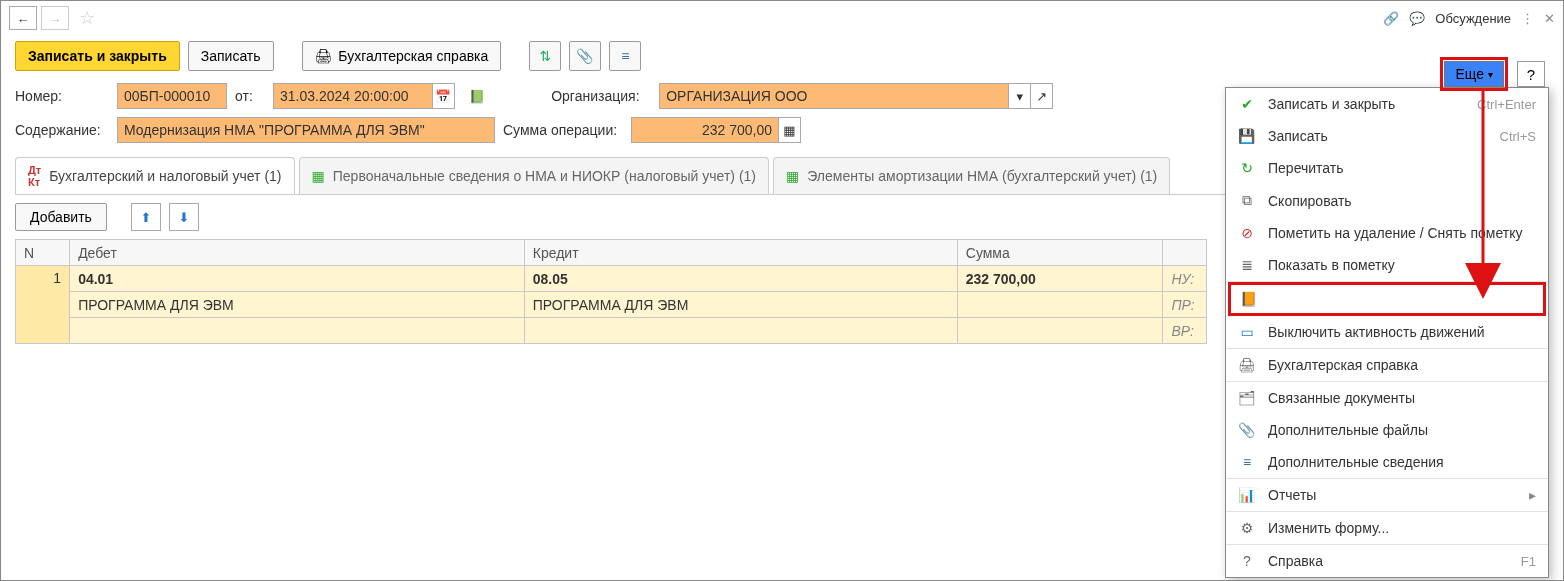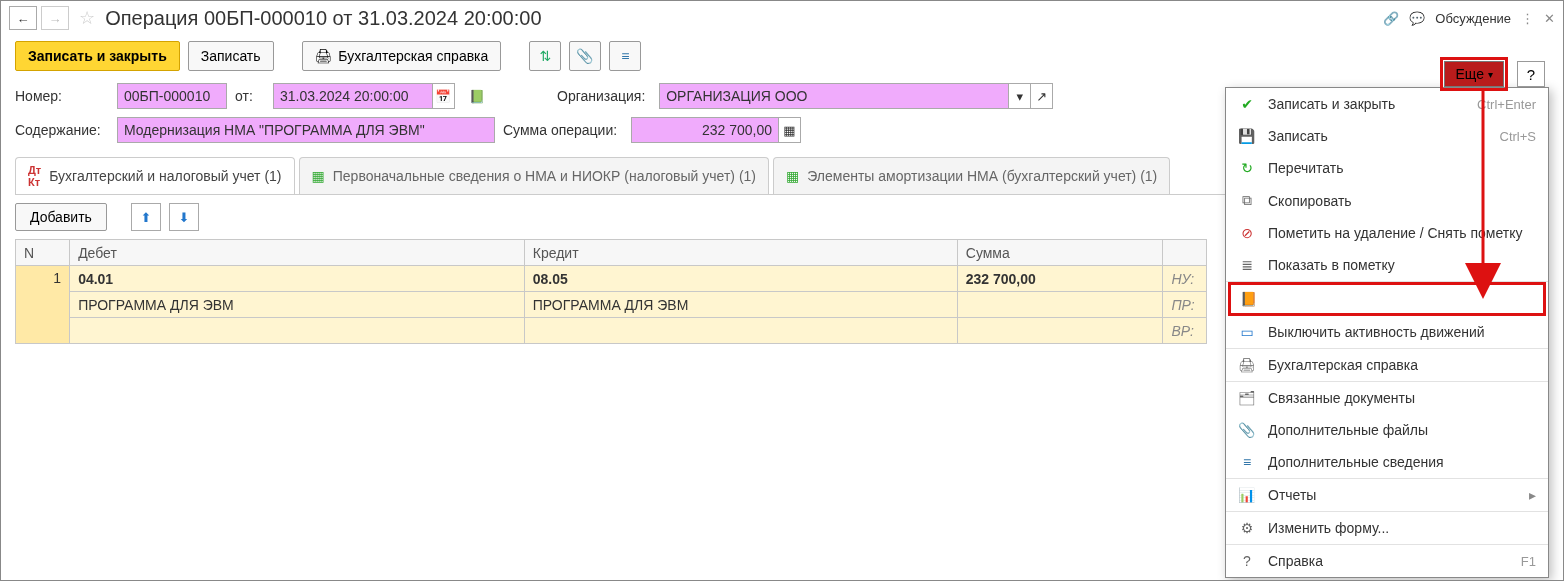--- a/index.html
+++ b/index.html
@@ -57,21 +57,21 @@
     font-weight: bold;
   }
   .btn.icon-only { width:32px; justify-content:center; padding:0;}
   .toolbar-gap { width: 12px; }
   .form-row {
     display:flex; align-items:center; padding: 4px 14px; gap: 8px;
   }
   .lbl { min-width: 94px; font-size:14px;}
   .input {
     height: 26px; border:1px solid #aaa; padding: 0 6px;
-    background:#f0abfc; display:inline-flex; align-items:center;
+    background:#fdba74; display:inline-flex; align-items:center;
     font-size: 14px;
   }
   .input-group { display:flex; align-items:stretch; }
   .input-group .addon {
     width: 22px; border:1px solid #aaa; border-left:none;
     display:flex;align-items:center;justify-content:center;
     background:#fff; cursor:pointer;
   }
   .tabs {
     display:flex; margin: 10px 14px 0 14px; border-bottom:1px solid #ccc;
@@ -126,21 +126,21 @@
     position:absolute;
     top: 56px;
     right: 55px;
     border: 3px solid #d11;
     padding: 1px;
     z-index: 110;
   }
   .more-btn {
     height: 26px;
     border: 1px solid #777;
-    background: #b91c1c;
+    background: #3b82f6;
     padding: 0 10px;
     display:inline-flex;align-items:center;gap:4px;
     font-size:14px;
   }
   .help-btn {
     position:absolute;
     top: 60px;
     right: 18px;
     height: 26px; width:28px;
     border:1px solid #999;background:#fff;
@@ -156,21 +156,20 @@
     pointer-events:none;
   }
 </style>
 </head>
 <body>
 
 <div class="header">
   <span class="nav-btn">←</span>
   <span class="nav-btn disabled">→</span>
   <span class="star-icon">☆</span>
-  <span class="title">Операция 00БП-000010 от 31.03.2024 20:00:00</span>
   <div class="hdr-right">
     <span class="hdr-icon">🔗</span>
     <span class="hdr-icon">💬</span>
     <span>Обсуждение</span>
     <span class="hdr-icon">⋮</span>
     <span class="hdr-icon">✕</span>
   </div>
 </div>
 
 <div class="toolbar">
@@ -194,21 +193,21 @@
 <div class="form-row">
   <span class="lbl">Номер:</span>
   <span class="input" style="width:110px;">00БП-000010</span>
   <span class="lbl" style="min-width:30px;">от:</span>
   <div class="input-group">
     <span class="input" style="width:160px;">31.03.2024 20:00:00</span>
     <span class="addon">📅</span>
   </div>
   <span style="color:#2a6;margin-left:6px;">📗</span>
   <span style="width:50px;"></span>
-  <span class="lbl" style="min-width:100px;text-align:center;">Организация:</span>
+  <span class="lbl" style="min-width:100px;">Организация:</span>
   <div class="input-group">
     <span class="input" style="width:350px;">ОРГАНИЗАЦИЯ ООО</span>
     <span class="addon">▾</span>
     <span class="addon">↗</span>
   </div>
 </div>
 
 <div class="form-row">
   <span class="lbl">Содержание:</span>
   <span class="input" style="width:378px;">Модернизация НМА "ПРОГРАММА ДЛЯ ЭВМ"</span>

